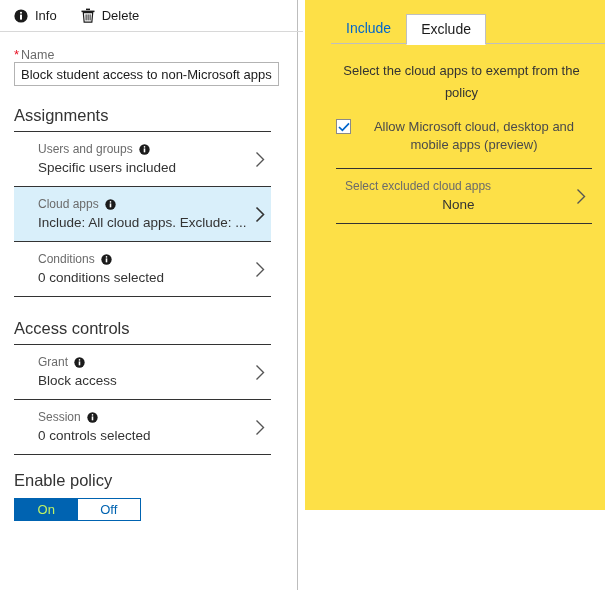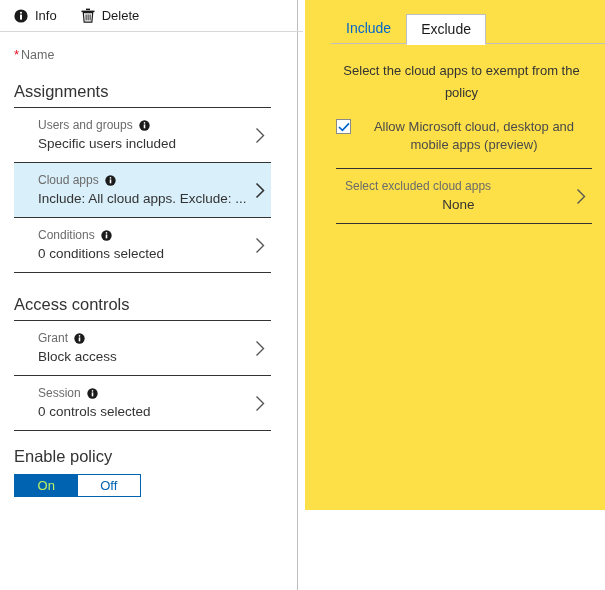--- a/index.html
+++ b/index.html
@@ -298,20 +298,21 @@
       </span>
       <span>Delete</span>
     </button>
   </div>
   <div id="command-bar-rule"></div>
 
   <div id="name-block">
     <label class="field-label">
       <span class="req-star">*</span><span>Name</span>
     </label>
+    <input id="name-input" type="text" value="Block student access to non-Microsoft apps" style="">
   </div>
 
   <div style="margin-top:20px;">
     <h2 class="section-title">Assignments</h2>
     <div class="section-rule"></div>
 
     <div class="nav-row">
       <div class="nav-texts">
         <div class="nav-top">
           <span>Users and groups</span>

